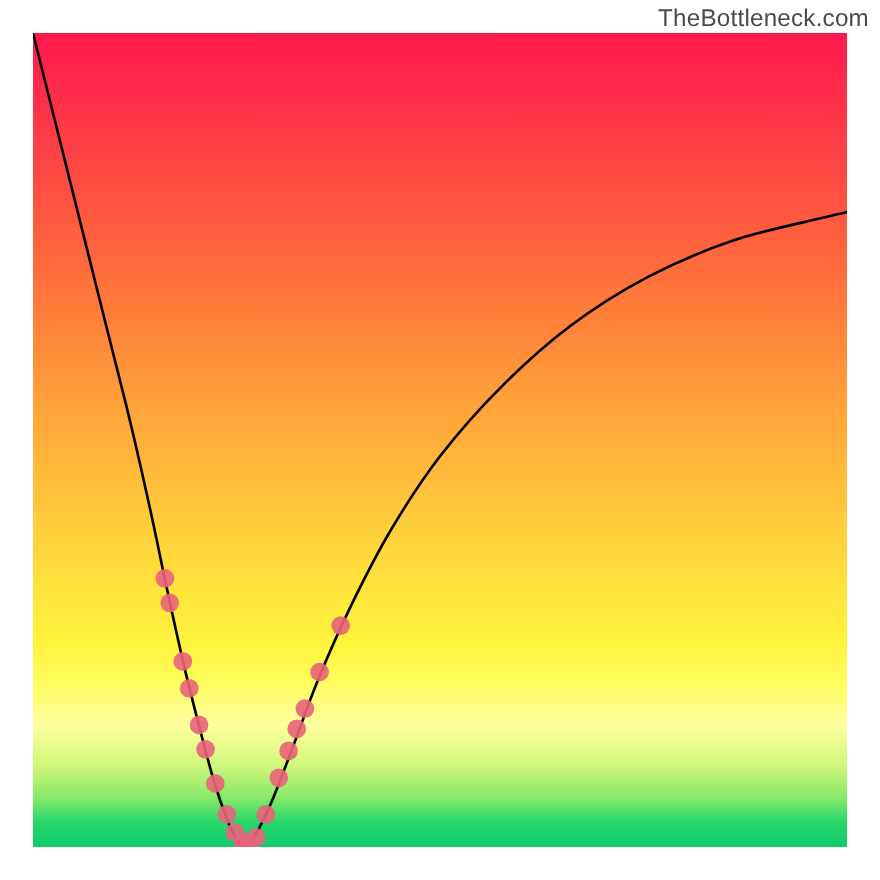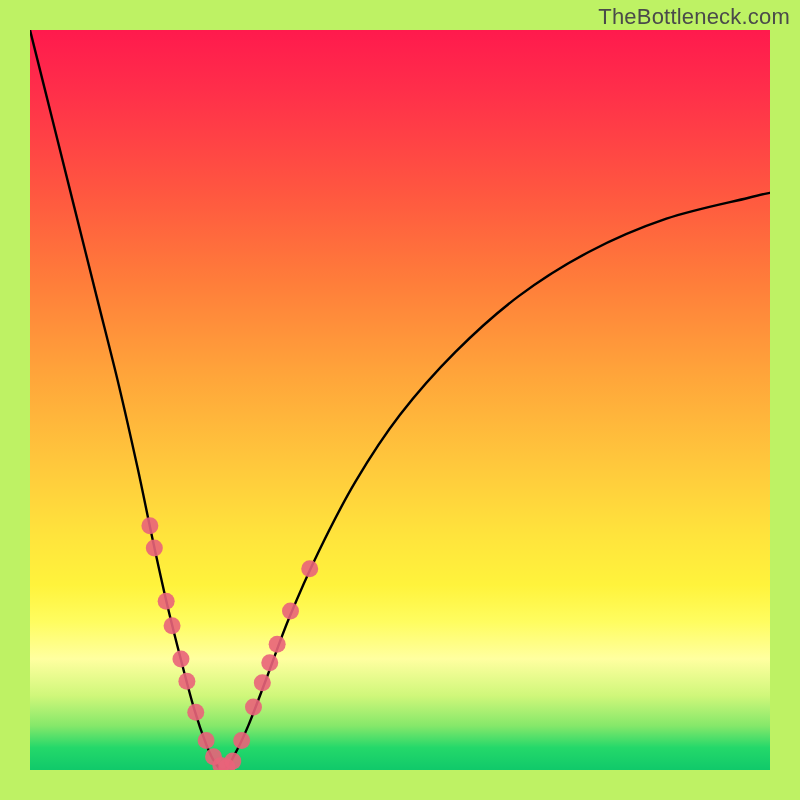--- a/index.html
+++ b/index.html
@@ -7,21 +7,21 @@
     padding: 0;
     width: 800px;
     height: 800px;
     overflow: hidden;
     background: #000;
     font-family: Arial, Helvetica, sans-serif;
   }
   .frame {
     position: absolute;
     inset: 0;
-    background: #bef264;
+    background: #ffffff;
   }
   .plot {
     position: absolute;
     left: 30px;
     top: 30px;
     width: 740px;
     height: 740px;
     
     background: linear-gradient(
       to bottom,

